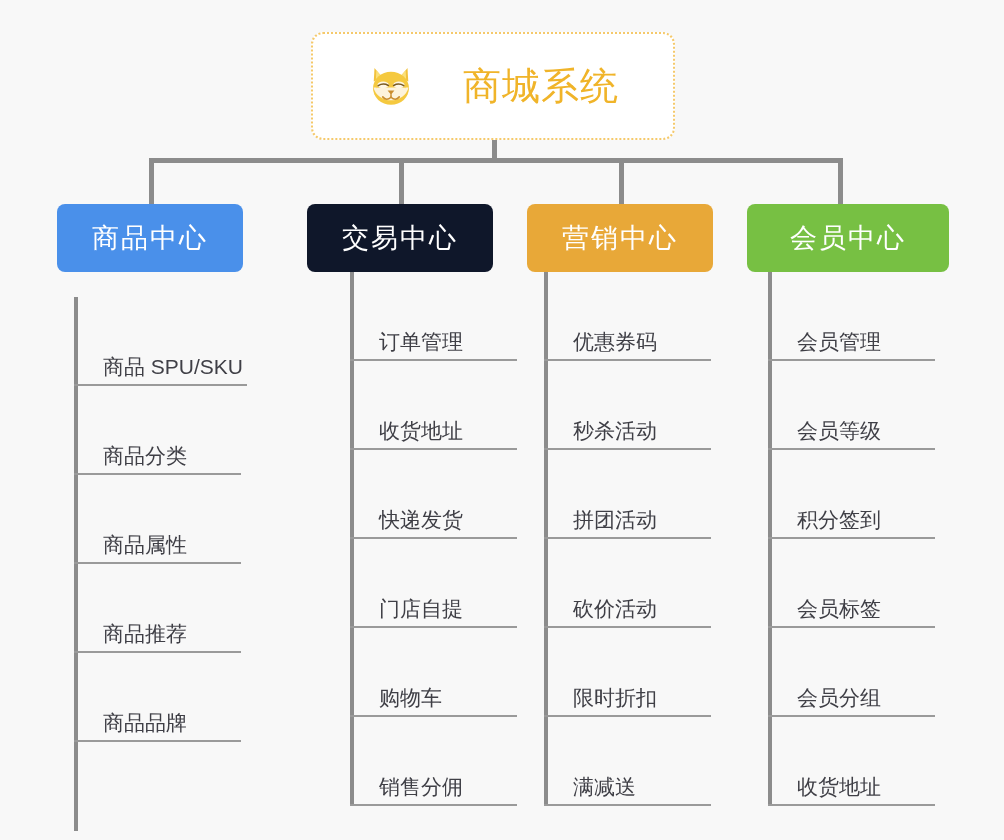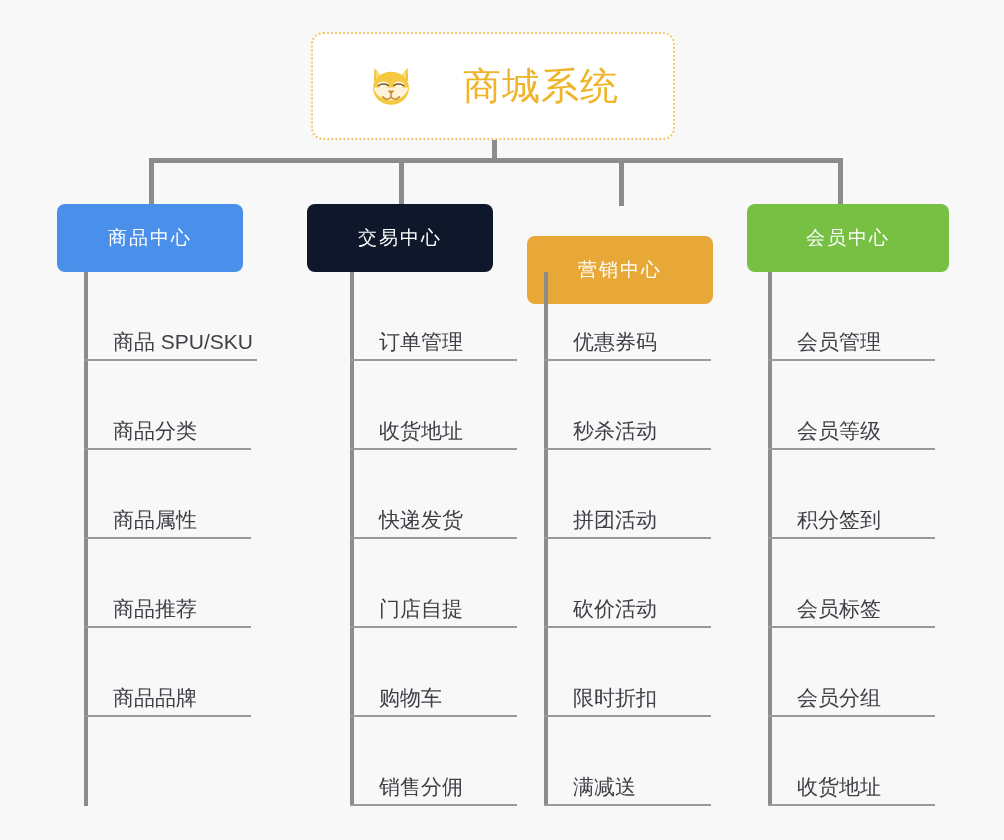--- a/index.html
+++ b/index.html
@@ -77,21 +77,21 @@
   .cat-box {
     position: absolute;
     top: 204px;
     height: 68px;
     box-sizing: border-box;
     border-radius: 8px;
     display: flex;
     align-items: center;
     justify-content: center;
     color: #ffffff;
-    font-size: 19px;
+    font-size: 27px;
     letter-spacing: 2px;
     white-space: nowrap;
   }
 
   
   .leaf-col {
     position: absolute;
     top: 272px;
   }
   .leaf-stem {
@@ -164,21 +164,21 @@
   <div class="conn conn-v-root"></div>
   <div class="conn conn-h-bus"></div>
   <div class="conn conn-v-drop" style="left:149px;"></div>
   <div class="conn conn-v-drop" style="left:399px;"></div>
   <div class="conn conn-v-drop" style="left:619px;"></div>
   <div class="conn conn-v-drop" style="left:838px;"></div>
 
   <div class="cat-box" style="left:57px;width:186px;background:#4a90ea;">
     <span>商品中心</span>
   </div>
-  <div class="leaf-col" style="left:84px;">
+  <div class="leaf-col" style="left:74px;margin-top:25px;">
     <div class="leaf-stem" style="height:534px;"></div>
     <div class="leaf-item">
         <span class="leaf-label">商品 SPU/SKU</span>
       </div>
     <div class="leaf-item">
         <span class="leaf-label">商品分类</span>
       </div>
     <div class="leaf-item">
         <span class="leaf-label">商品属性</span>
       </div>
@@ -208,21 +208,21 @@
         <span class="leaf-label">门店自提</span>
       </div>
     <div class="leaf-item">
         <span class="leaf-label">购物车</span>
       </div>
     <div class="leaf-item">
         <span class="leaf-label">销售分佣</span>
       </div>
   </div>
 
-  <div class="cat-box" style="left:527px;width:186px;background:#e8a838;margin-top:32px;">
+  <div class="cat-box" style="left:527px;width:186px;background:#e8a838;">
     <span>营销中心</span>
   </div>
   <div class="leaf-col" style="left:544px;">
     <div class="leaf-stem" style="height:534px;"></div>
     <div class="leaf-item">
         <span class="leaf-label">优惠券码</span>
       </div>
     <div class="leaf-item">
         <span class="leaf-label">秒杀活动</span>
       </div>

